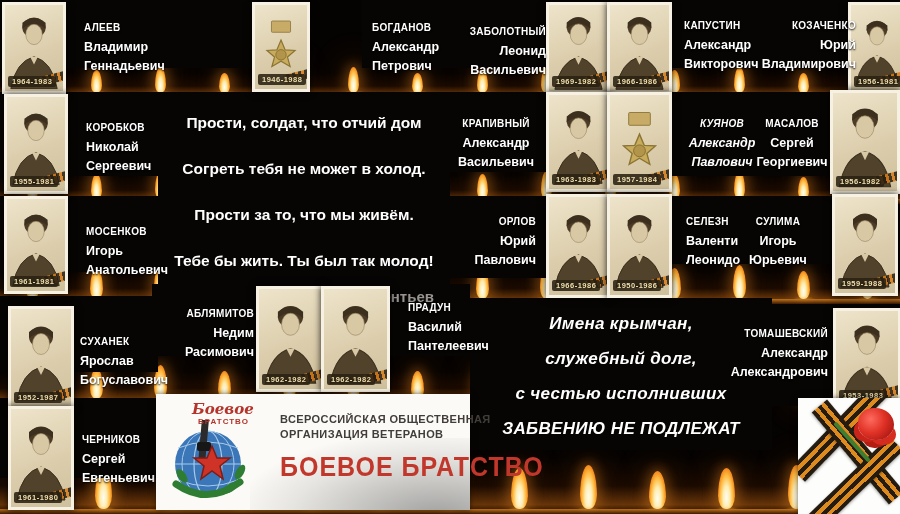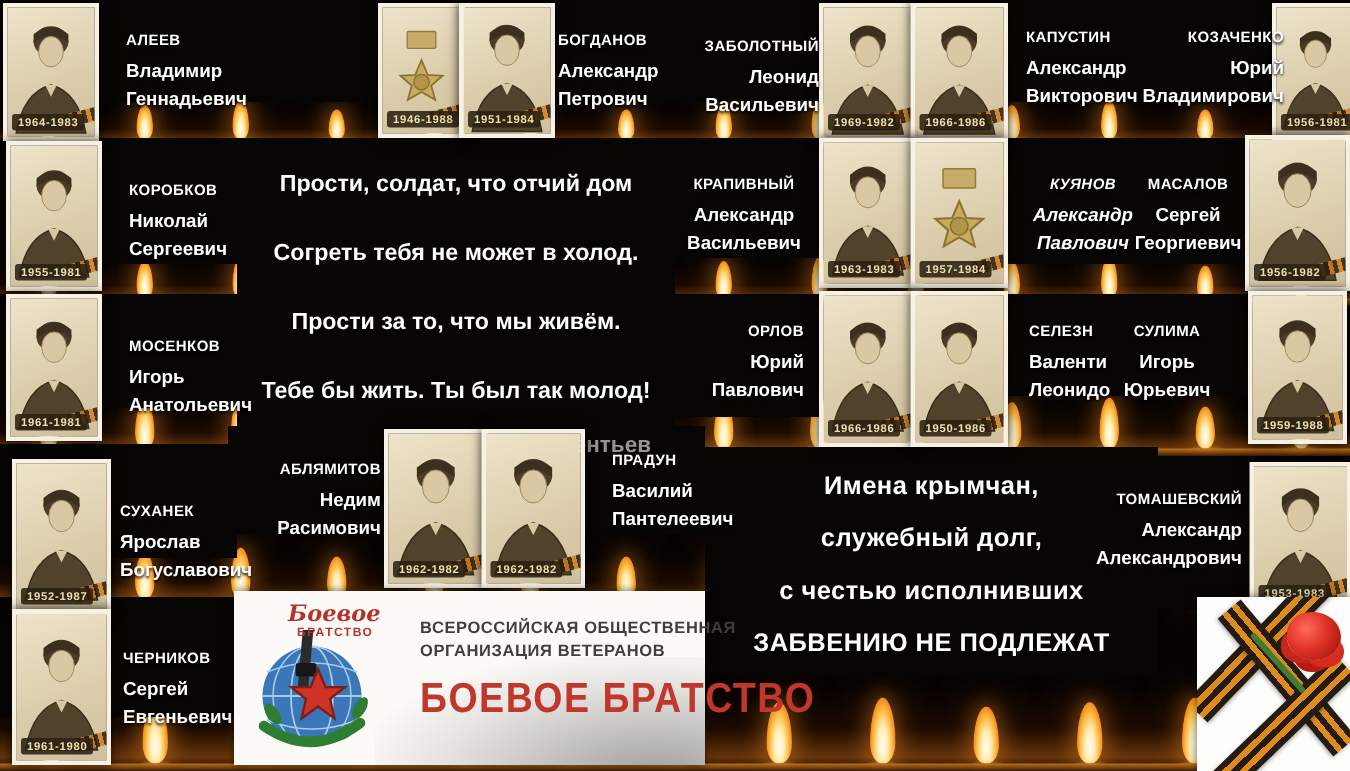--- a/index.html
+++ b/index.html
@@ -85,21 +85,21 @@
     <div id="poem-lines" style="padding-top:8px;">
         <div class="poem-line">Прости, солдат, что отчий дом</div>
         <div class="poem-line">Согреть тебя не может в холод.</div>
         <div class="poem-line">Прости за то, что мы живём.</div>
         <div class="poem-line">Тебе бы жить. Ты был так молод!</div>
       </div>
     <div class="poem-author">Андрей Дементьев</div>
   </div>
 
   <div id="memorial" class="texttile" style="left: 470px; top: 298px; width: 302px; height: 152px;">
-    <div id="memorial-lines" style="padding-top:8px;">
+    <div id="memorial-lines" style="padding-top:8px;font-style:italic;">
         <div class="mem-line">Имена крымчан,</div>
         <div class="mem-line">служебный долг,</div>
         <div class="mem-line">с честью исполнивших</div>
         <div class="mem-line">ЗАБВЕНИЮ НЕ ПОДЛЕЖАТ</div>
       </div>
   </div>
 
   <div id="logo-banner" style="left: 156px; top: 394px; width: 314px; height: 116px;">
     <div class="banner-photo-fade"></div>
     <div class="emblem">
@@ -379,31 +379,20 @@
     </div>
     <div class="photo" style="left: 252px; top: 2px; width: 52px; height: 84px;">
       <svg viewBox="0 0 60 84">
         <rect x="19" y="12" width="22" height="13" rx="1" fill="#c7ab66" stroke="#907a40"></rect>
         <polygon points="30,34 34.8,45.4 46.2,46 37.5,53.6 40.5,64.6 30,58.5 19.5,64.6 22.5,53.6 13.8,46 25.2,45.4" fill="#c9ab5c" stroke="#8a7434" stroke-width="1.4"></polygon>
         <circle cx="30" cy="51" r="6" fill="#b2954a" stroke="#857034"></circle>
       </svg>
       <div class="gribbon"></div>
       <div class="years">1946-1988</div>
     </div>
-    <div class="photo" style="left: 306px; top: 2px; width: 58px; height: 84px;">
-      <svg viewBox="0 0 60 84">
-        <ellipse cx="30" cy="21" rx="12" ry="10.5" fill="#4c3b26"></ellipse>
-        <path d="M18,22 Q30,12 42,22 L42,16 Q30,6 18,16 Z" fill="#3c2f1e"></path>
-        <ellipse cx="30" cy="28" rx="8.5" ry="10.5" fill="#d9c8a4" stroke="#97835f" stroke-width="0.6"></ellipse>
-        <path d="M6,84 Q11,56 30,51 Q49,56 54,84 Z" fill="#51422b" stroke="#3a2f1e" stroke-width="1"></path>
-        <path d="M26,51 L30,59 L34,51 Z" fill="#d9c8a4"></path>
-      </svg>
-      <div class="gribbon"></div>
-      <div class="years">1951-1984</div>
-    </div>
     <div class="photo" style="left: 546px; top: 2px; width: 59px; height: 86px;">
       <svg viewBox="0 0 60 84">
         <ellipse cx="30" cy="21" rx="12" ry="10.5" fill="#4c3b26"></ellipse>
         <path d="M18,22 Q30,12 42,22 L42,16 Q30,6 18,16 Z" fill="#3c2f1e"></path>
         <ellipse cx="30" cy="28" rx="8.5" ry="10.5" fill="#d9c8a4" stroke="#97835f" stroke-width="0.6"></ellipse>
         <path d="M6,84 Q11,56 30,51 Q49,56 54,84 Z" fill="#51422b" stroke="#3a2f1e" stroke-width="1"></path>
         <path d="M26,51 L30,59 L34,51 Z" fill="#d9c8a4"></path>
       </svg>
       <div class="gribbon"></div>
       <div class="years">1969-1982</div>

